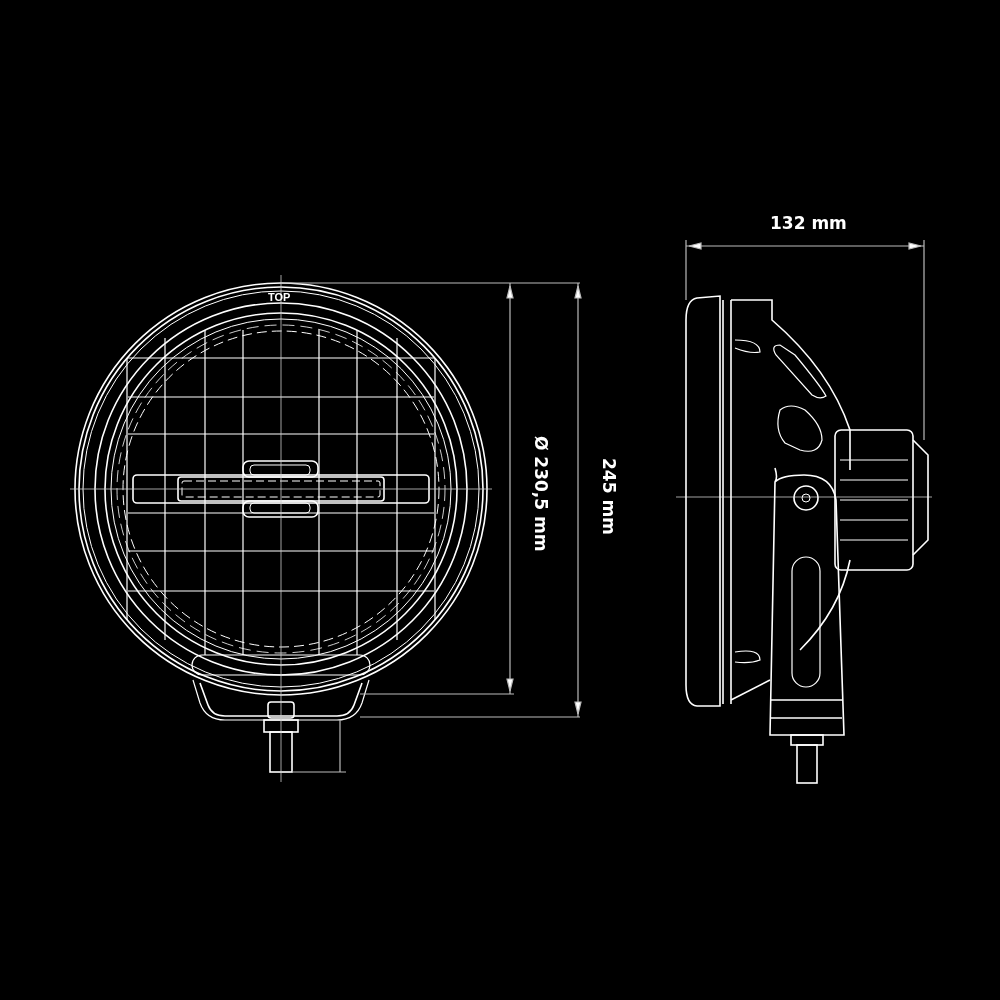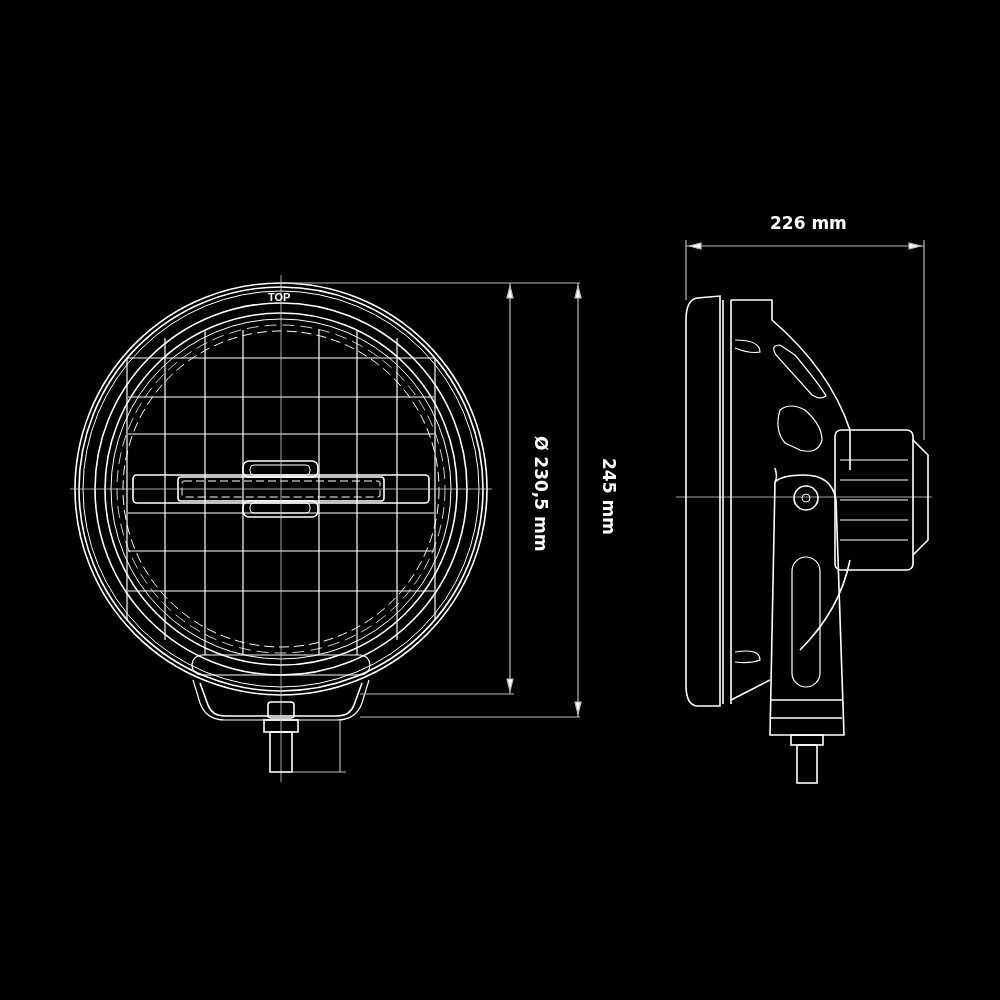--- a/index.html
+++ b/index.html
@@ -117,17 +117,17 @@
     <polygon points="510,691 507,679 513,679"></polygon>
     <polygon points="578,286 575,298 581,298"></polygon>
     <polygon points="578,714 575,702 581,702"></polygon>
     <polygon points="689,246 701,243 701,249"></polygon>
     <polygon points="921,246 909,243 909,249"></polygon>
   </g>
 </svg>
 
 <div class="top-label" style="left:268px; top:291px;">TOP</div>
 
-<div class="dim-label" style="left:770px; top:213px;">226 mm</div>
+<div class="dim-label" style="left:770px; top:213px;">132 mm</div>
 
 <div class="dim-label rot" style="left:551px; top:436px;">Ø 230,5 mm</div>
 
 <div class="dim-label rot" style="left:619px; top:458px;">245 mm</div>
 
 </body></html>

